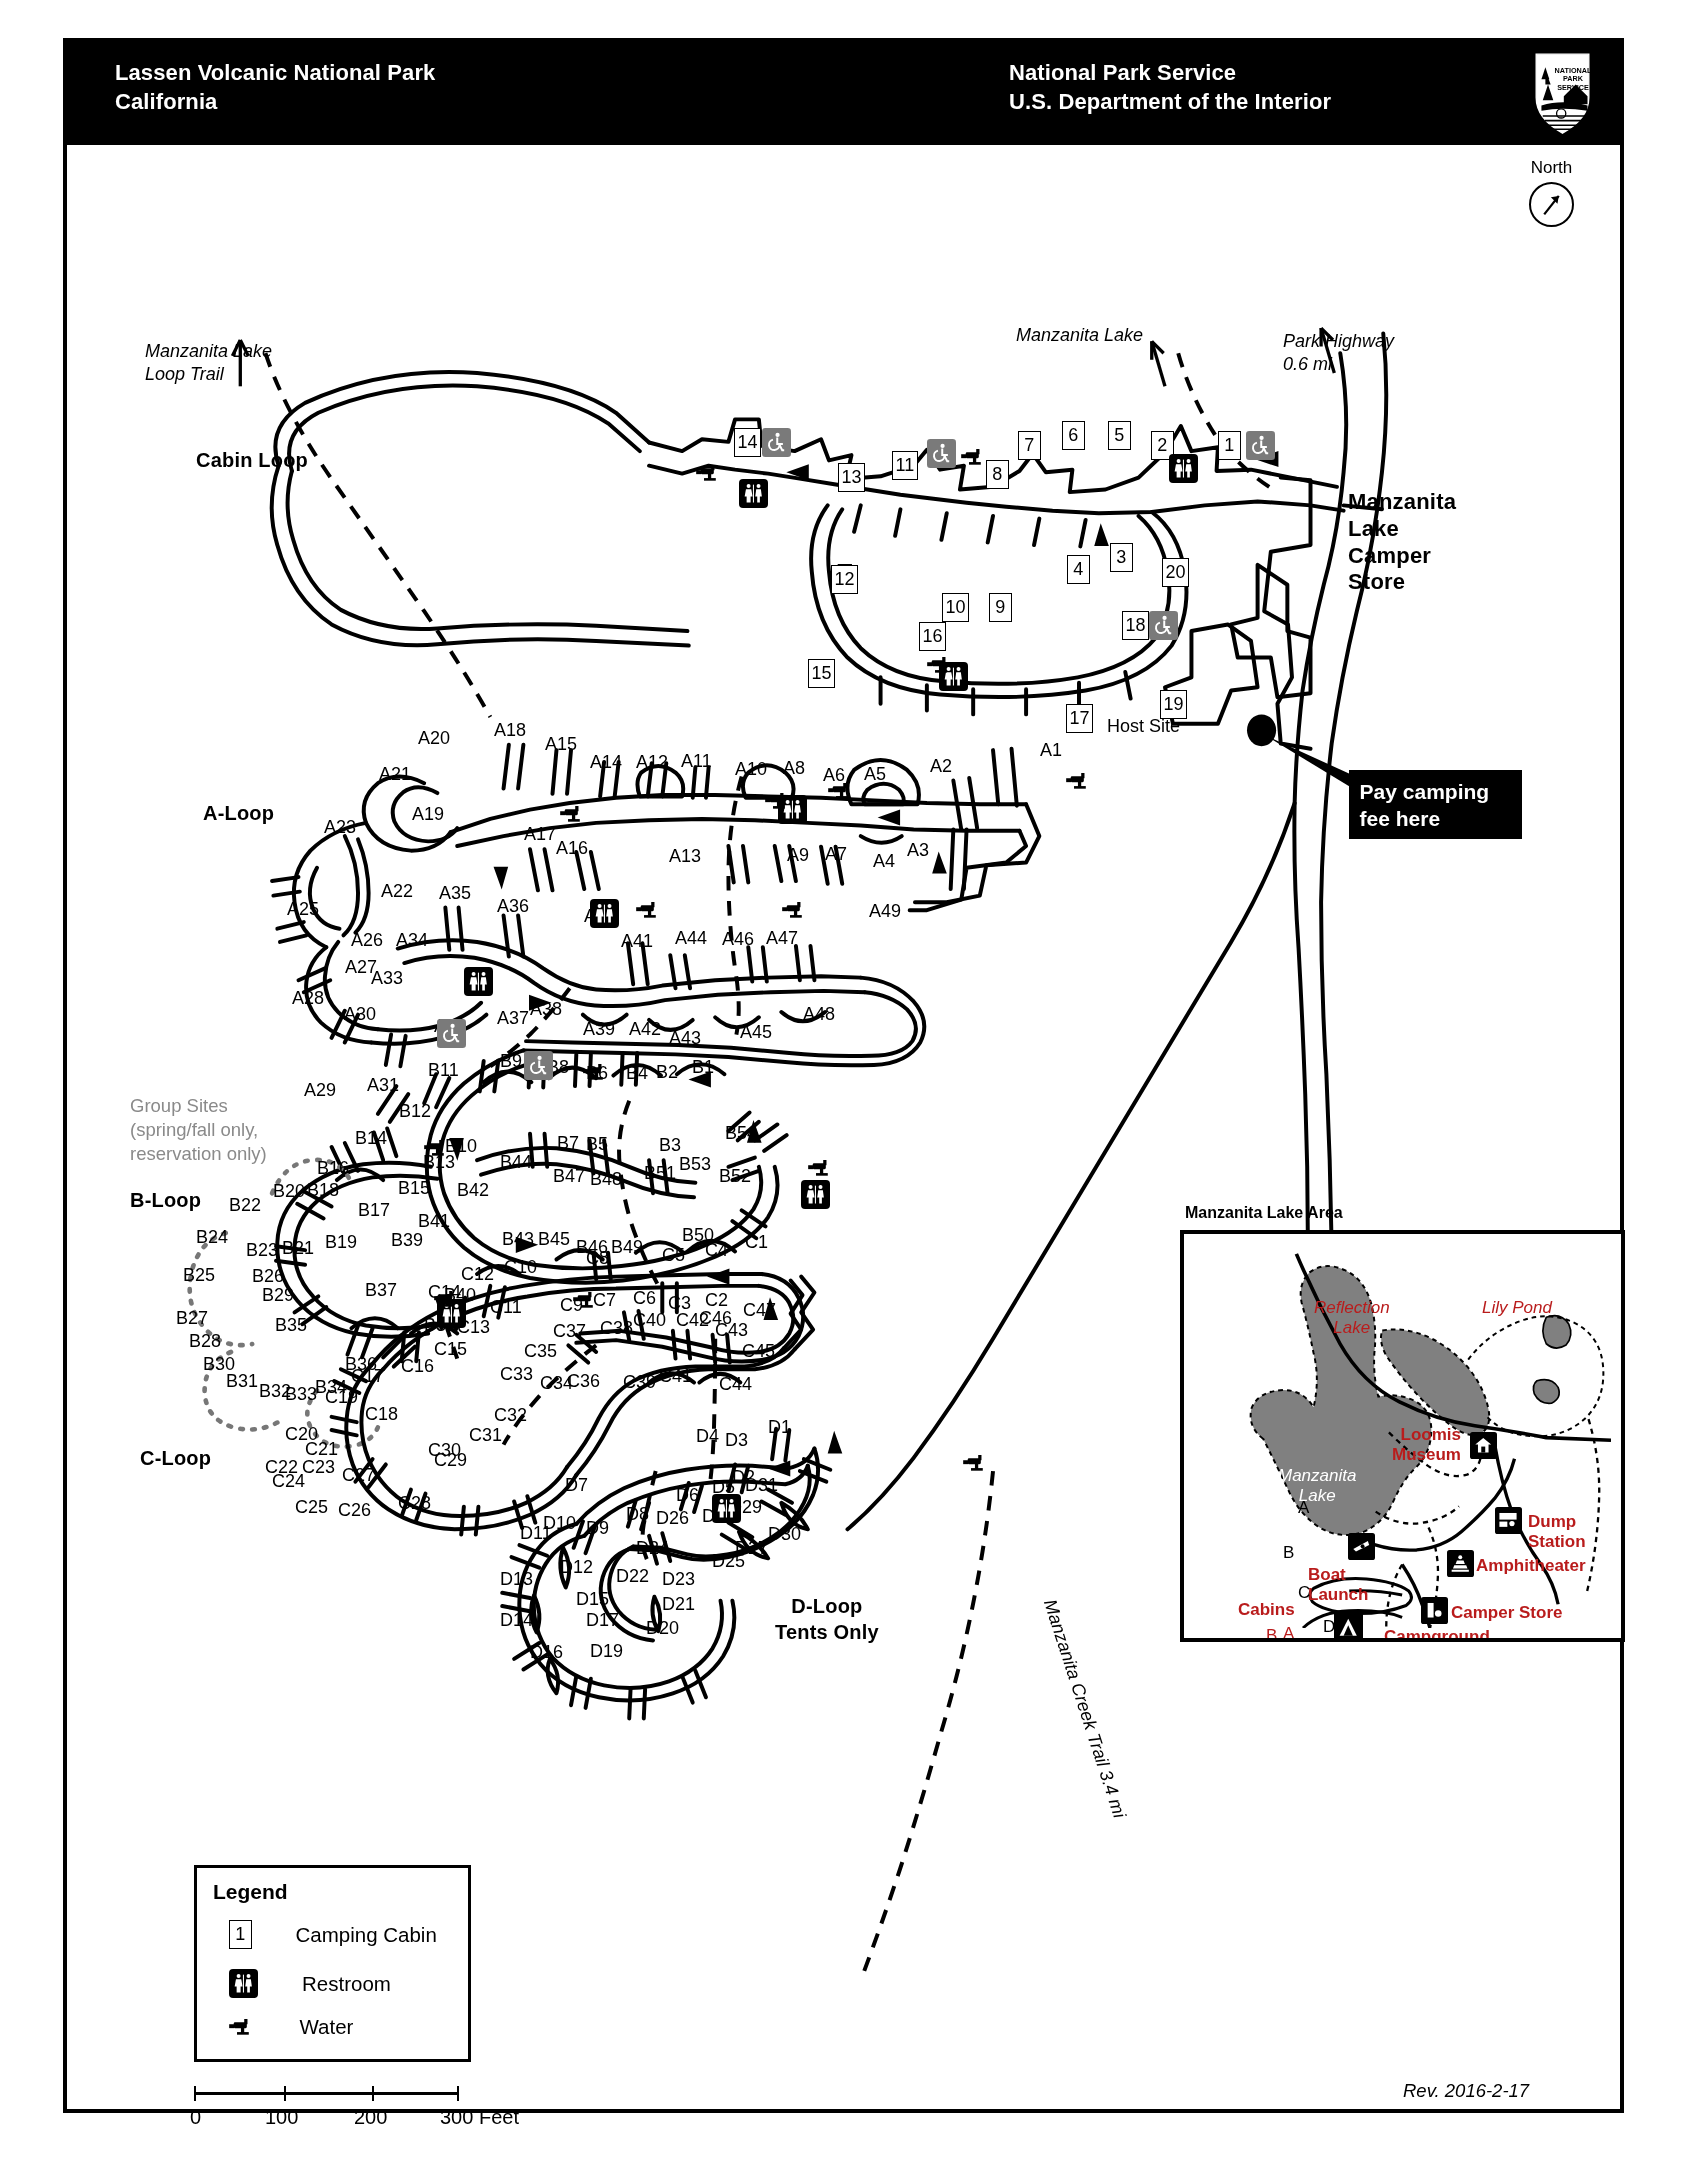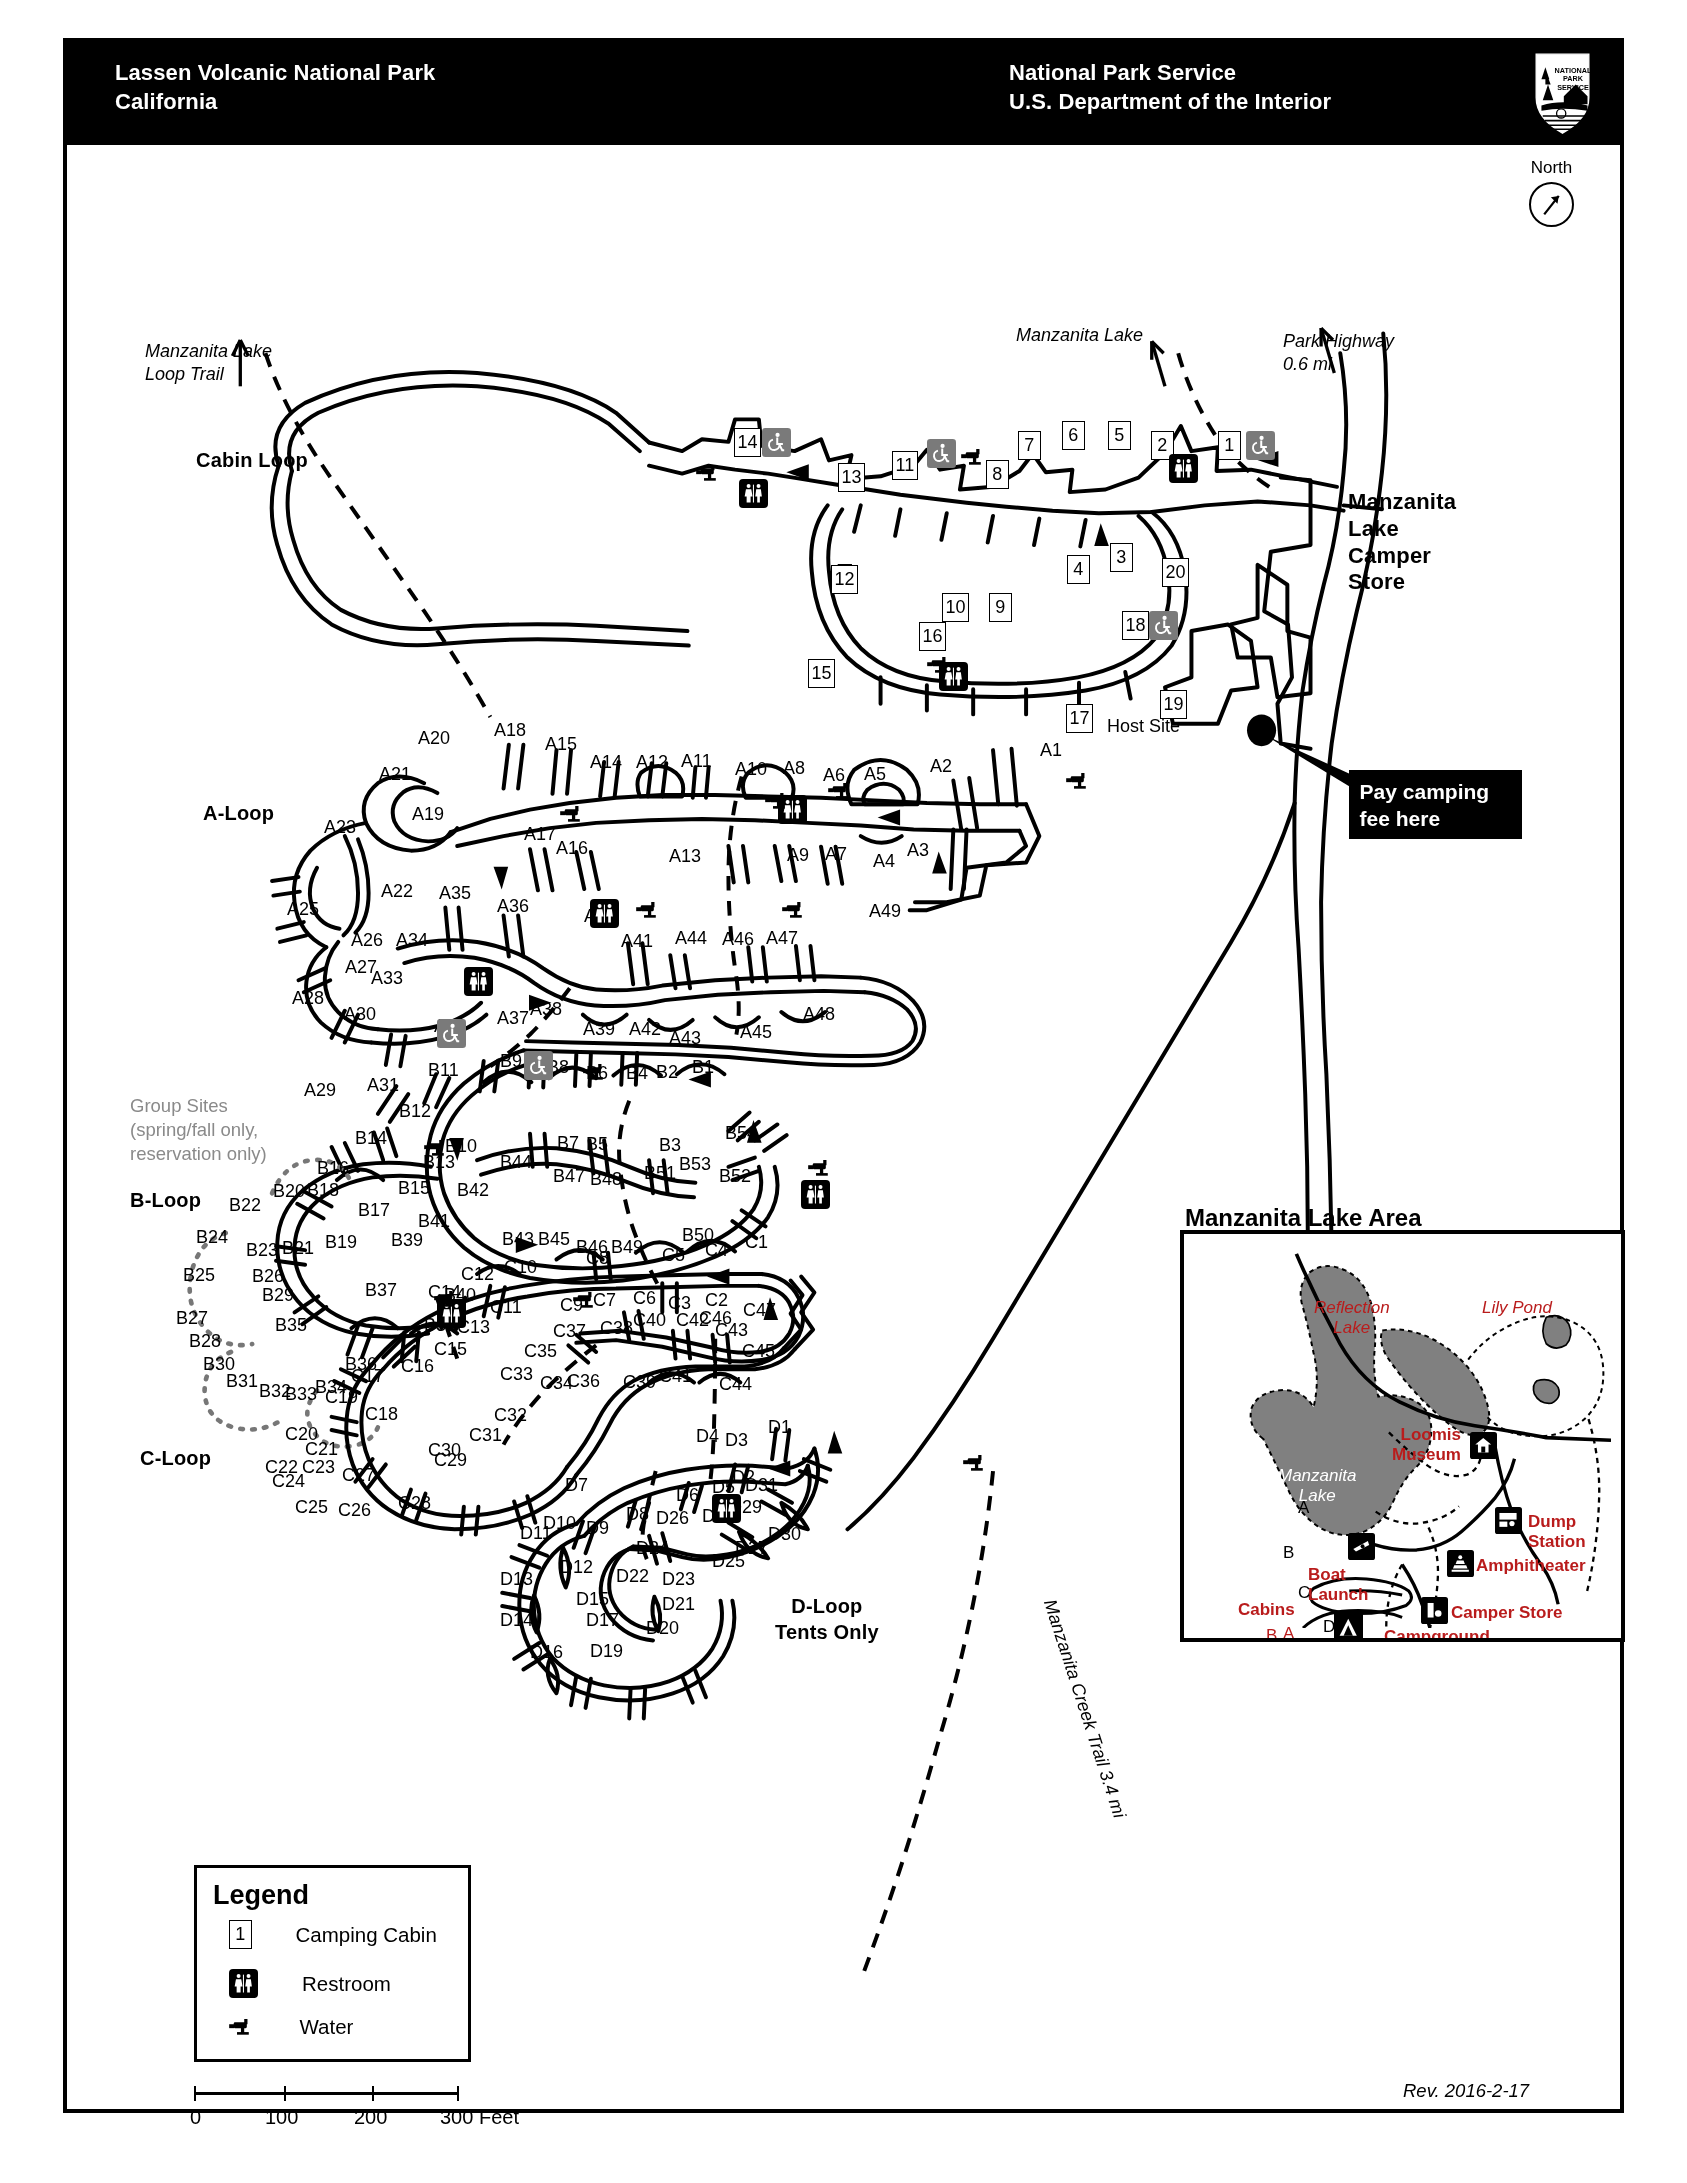--- a/index.html
+++ b/index.html
@@ -43,33 +43,33 @@
   .ico-access{width:29px;height:29px;background:#7a7a7a;border-radius:3.3px;display:flex;align-items:center;justify-content:center;}
   .ico-water{width:26.5px;height:17px;}
   .ico-inset{width:26.5px;height:26.5px;background:#000;border-radius:2.6px;display:flex;align-items:center;justify-content:center;}
 
   
   #paybox{position:absolute;left:1282px;top:728px;width:173px;height:69px;background:#000;color:#fff;
           font-size:21px;font-weight:bold;line-height:1.25;padding:9.3px 0 0 10.6px;box-sizing:border-box;}
 
   
   #legend{position:absolute;left:127px;top:1823px;width:271px;height:191px;border:3.3px solid #000;background:#fff;}
-  #legend .ltitle{position:absolute;left:16px;top:12px;font-size:27px;font-weight:bold;}
+  #legend .ltitle{position:absolute;left:16px;top:12px;font-size:21px;font-weight:bold;}
   .lrow{position:absolute;left:32px;display:flex;align-items:center;}
   .lrow .ltxt{margin-left:44px;font-size:20.5px;}
   
   #scalebar{position:absolute;left:127px;top:2044px;width:265px;}
   #scalebar .bar{position:relative;height:14.6px;border-left:2.6px solid #000;border-right:2.6px solid #000;}
   #scalebar .bar:before{content:"";position:absolute;left:0;top:6px;width:100%;height:2.6px;background:#000;}
   #scalebar .tick{position:absolute;top:0;width:2px;height:14.6px;background:#000;}
   #scalebar .nums{position:relative;margin-top:5.3px;height:24px;}
   #scalebar .nums span{position:absolute;font-size:20px;}
 
   
-  #insettitle{position:absolute;left:1118px;top:1162px;font-size:24px;font-weight:bold;}
+  #insettitle{position:absolute;left:1118px;top:1162px;font-size:16px;font-weight:bold;}
   #inset{position:absolute;left:1113px;top:1188px;width:437px;height:404px;border:4.6px solid #000;background:#fff;overflow:hidden;}
   #inset .ilab{position:absolute;font-size:17px;color:#b91c1c;line-height:1.15;white-space:nowrap;}
   #inset .ilab.b{font-weight:bold;}
   #inset .ilab.it{font-style:italic;}
   #inset .ilab.wh{color:#fff;font-style:italic;}
 
   #revdate{position:absolute;left:1336px;top:2038px;font-size:18.5px;font-style:italic;}
   .rot{transform-origin:left top;}
 </style>
 </head>

